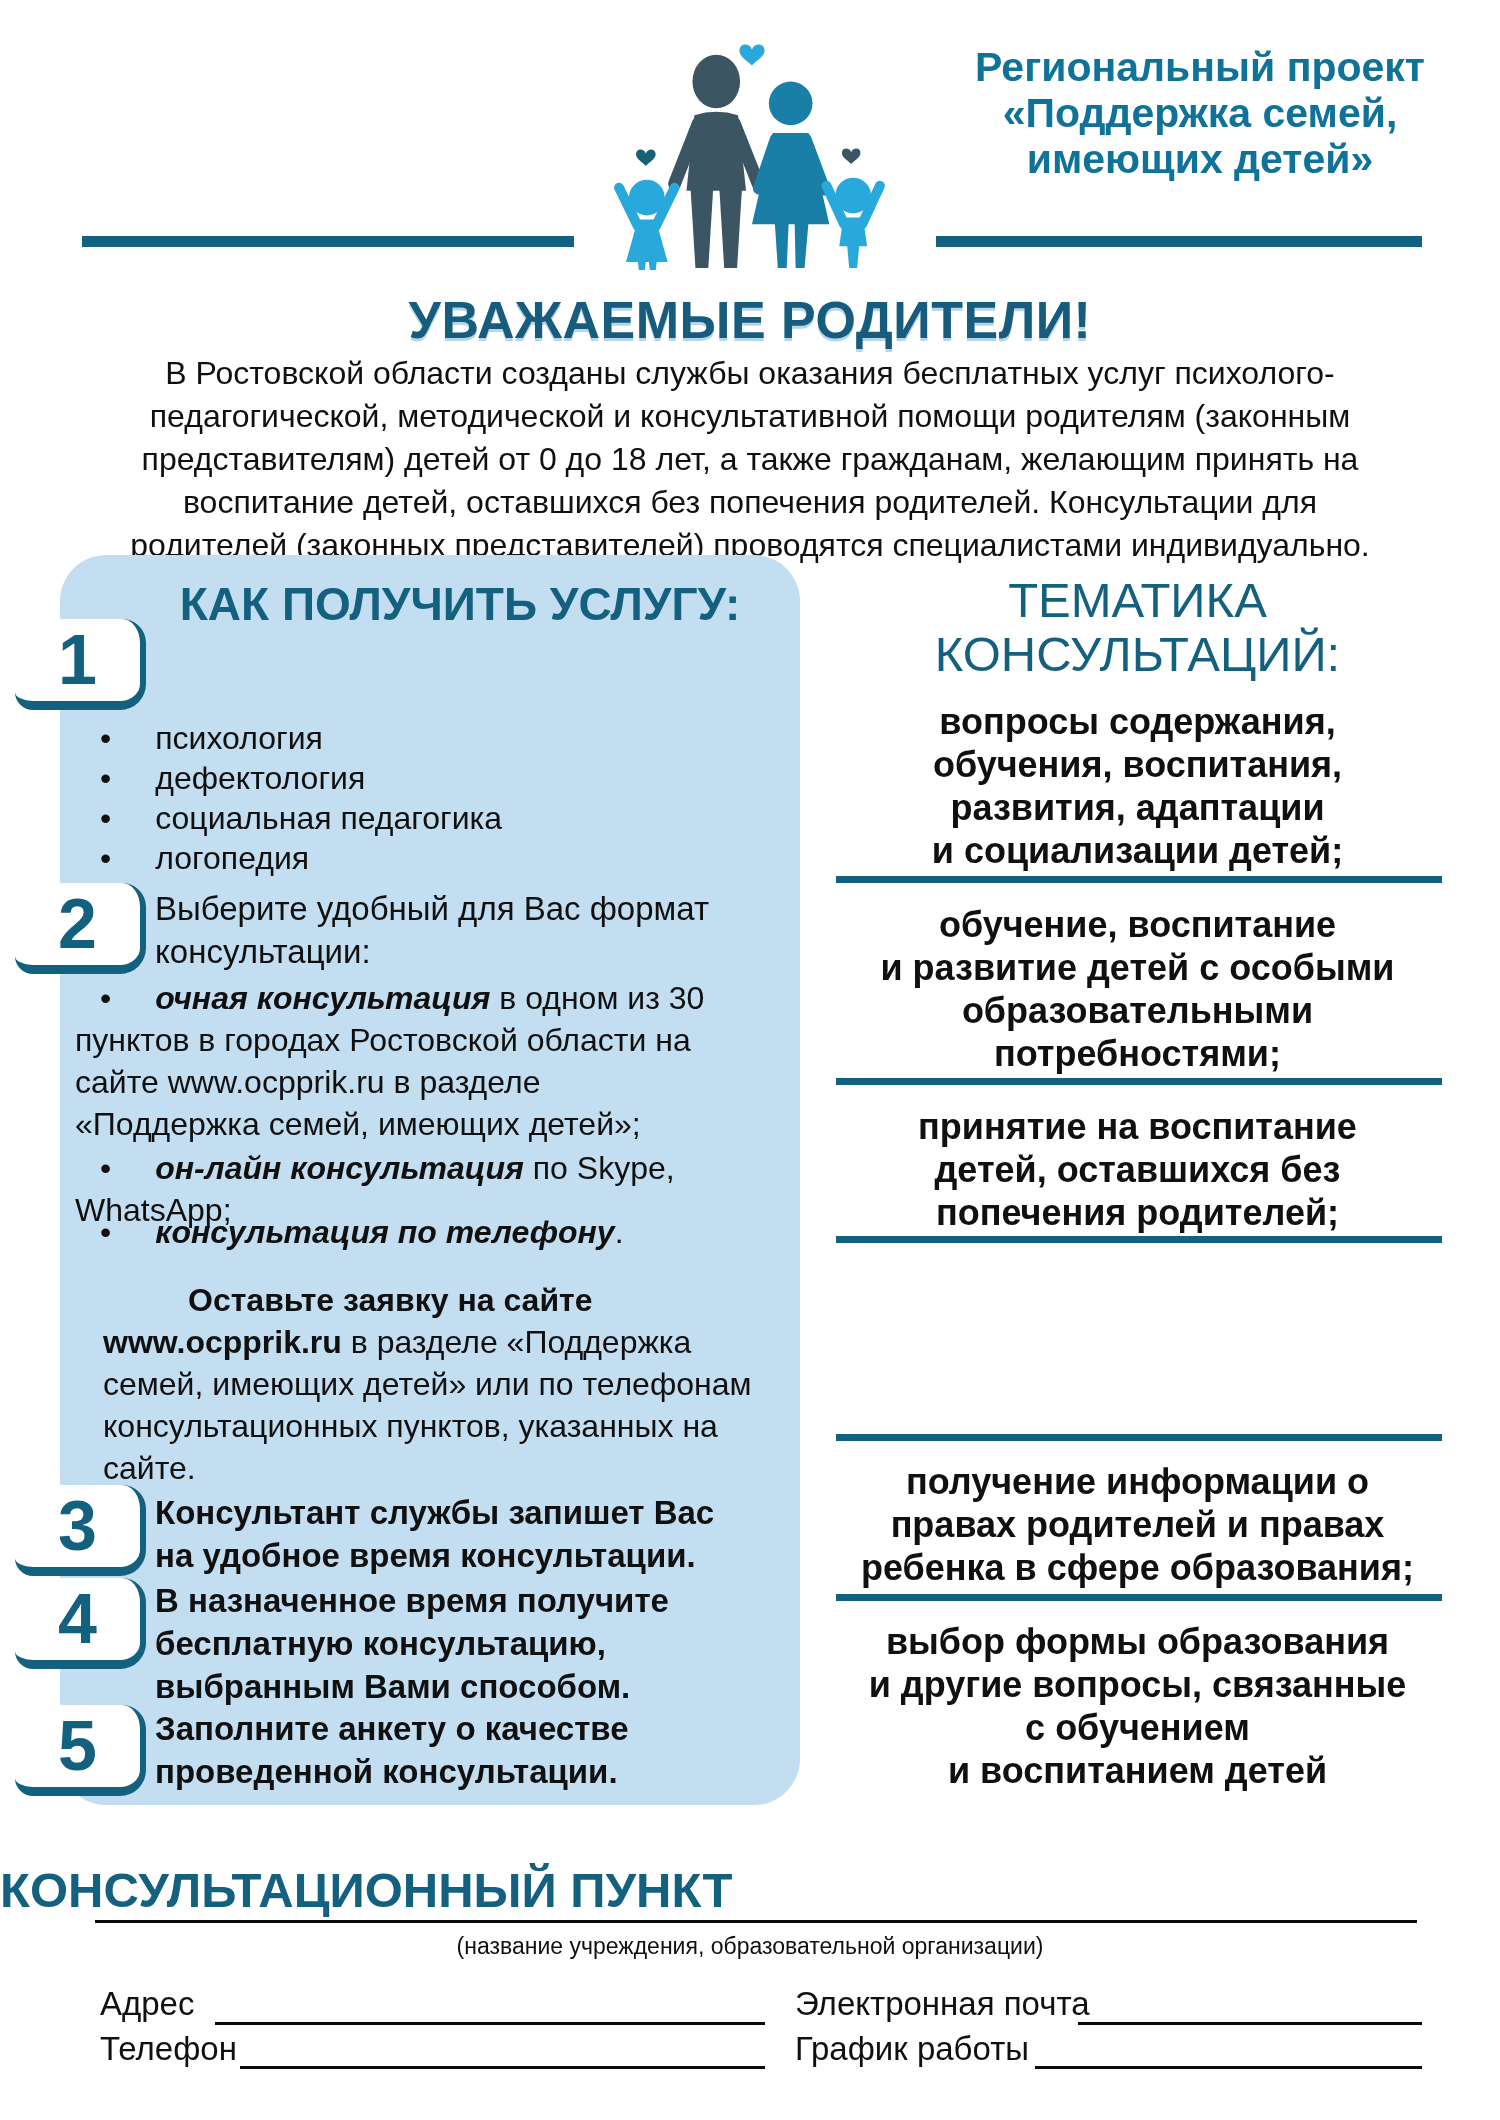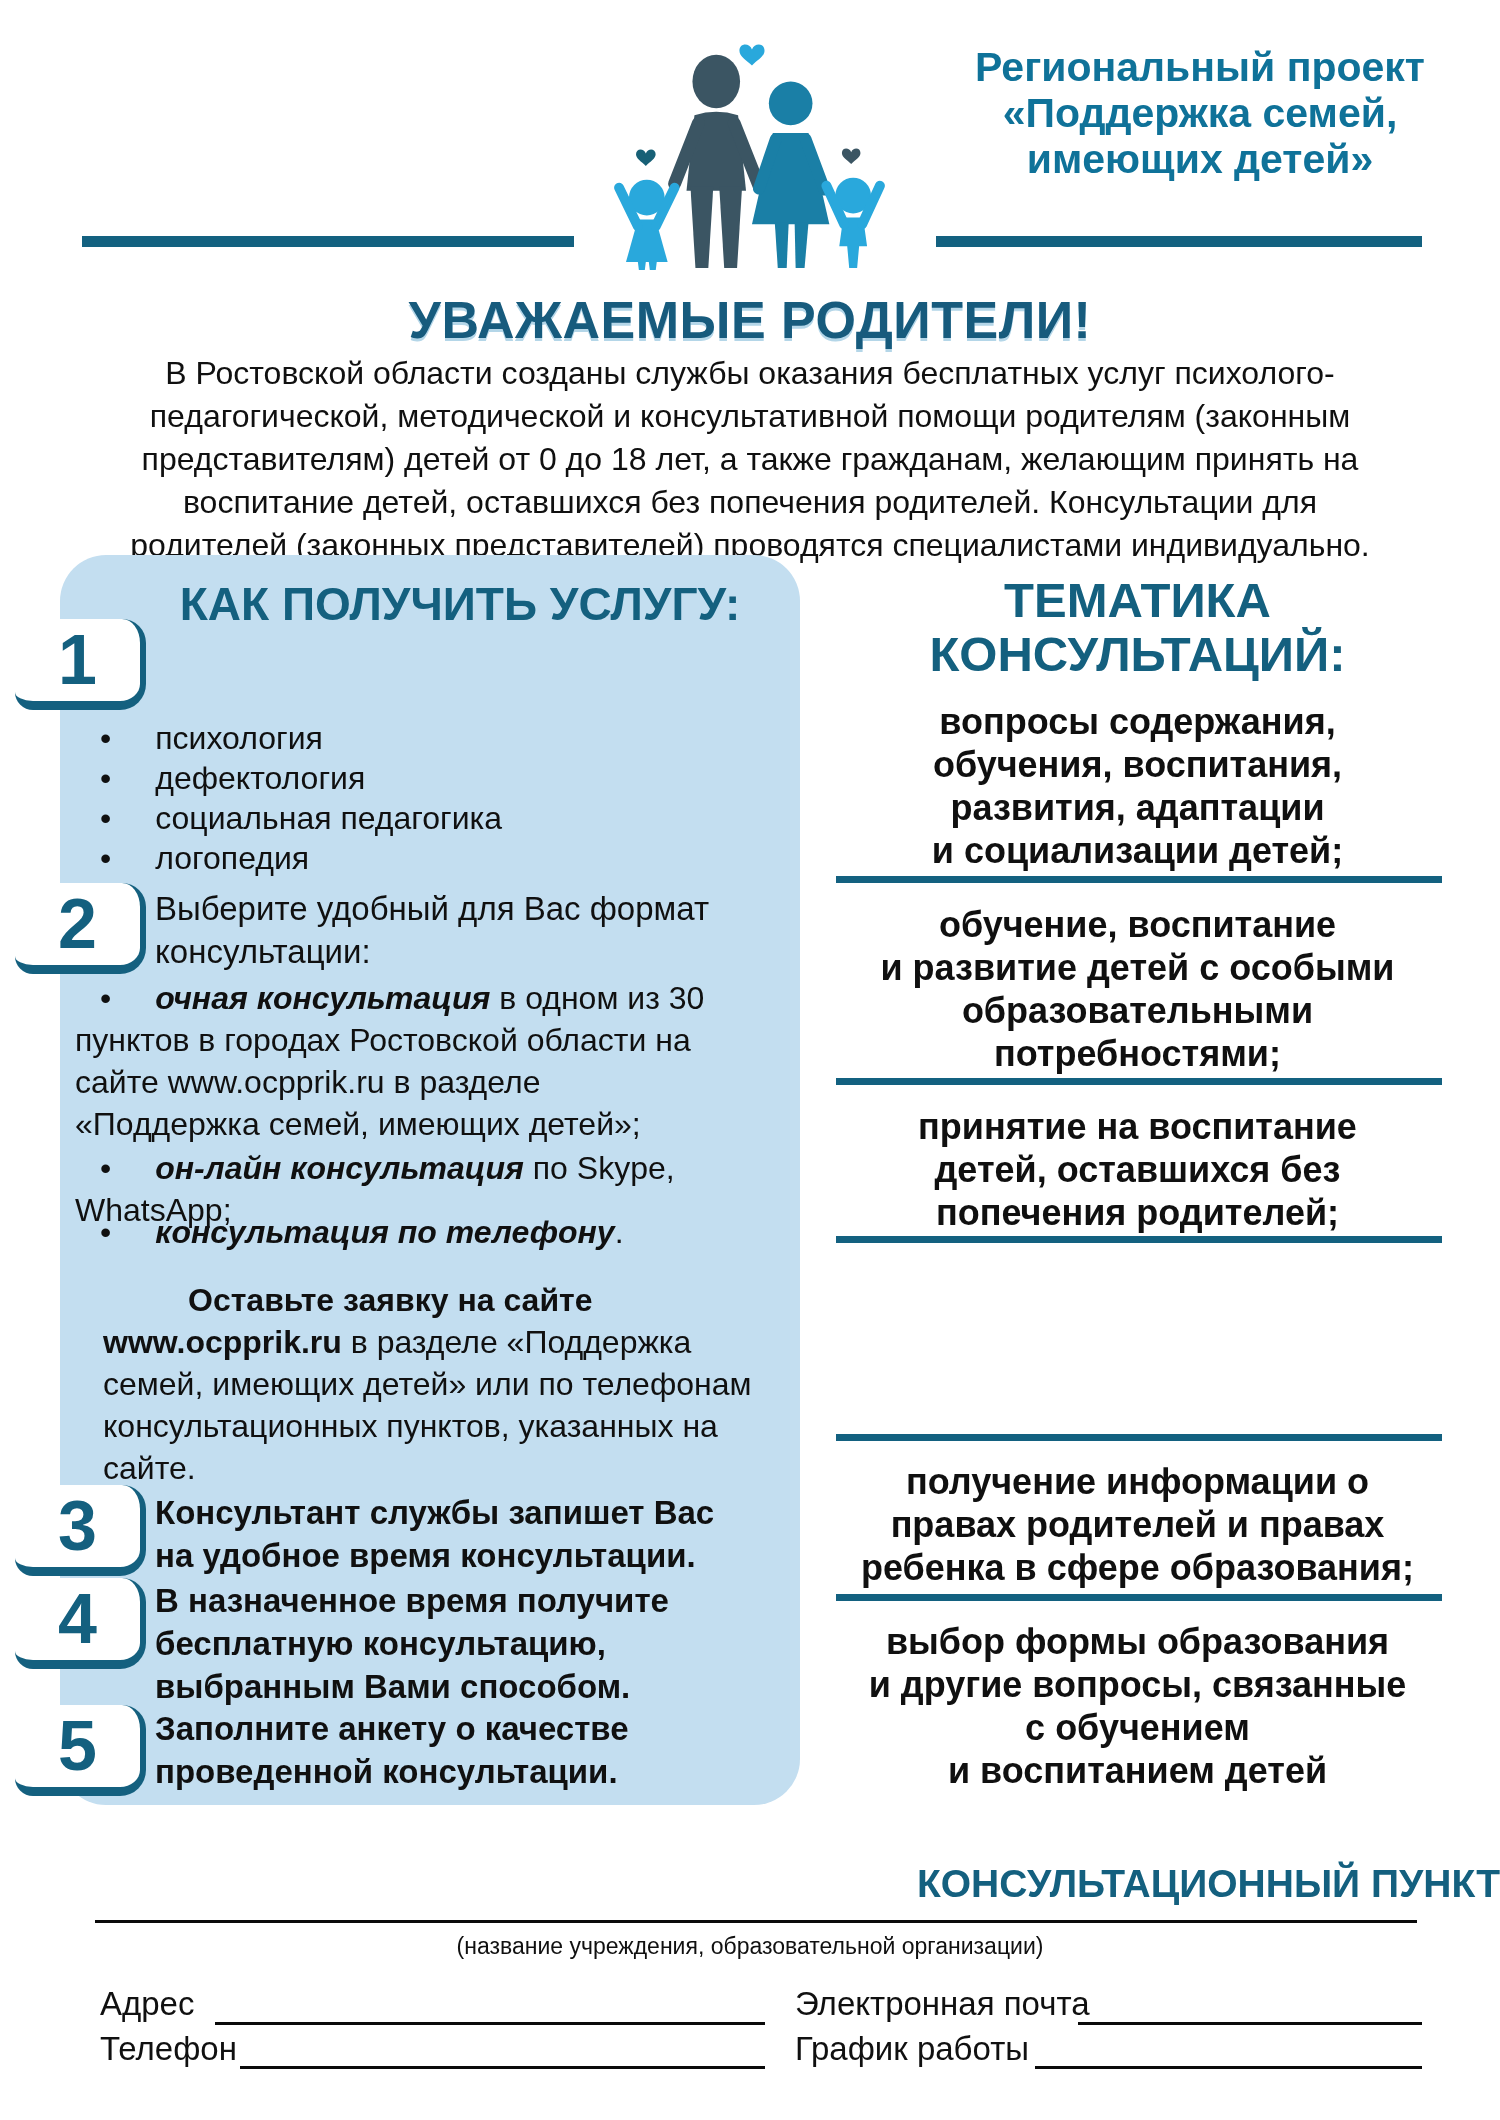--- a/index.html
+++ b/index.html
@@ -20,25 +20,25 @@
   .step-text{font-size:33px;line-height:43px;white-space:pre-line;color:#101010;}
   .bullet{font-size:32px;line-height:42px;white-space:pre-wrap;text-indent:25px;color:#101010;}
   .note{font-size:32px;line-height:42px;white-space:pre-wrap;text-indent:85px;color:#101010;margin-left:28px;}
   .sp{display:inline-block;width:44px;}
   .badge{position:absolute;background:#ffffff;width:125px;height:82px;
          border-right:6px solid #14607f;border-bottom:9px solid #14607f;
          border-radius:0 24px 26px 18px;
          display:flex;align-items:center;justify-content:center;}
   .badge span{font-size:70px;font-weight:bold;color:#14607f;line-height:1;}
   
-  .topics-h{color:#14607f;font-weight:bold;font-size:49px;line-height:54px;text-align:center;white-space:pre-line;}
+  .topics-h{color:#14607f;font-weight:normal;font-size:49px;line-height:54px;text-align:center;white-space:pre-line;}
   .topic{font-weight:bold;font-size:36px;line-height:43px;text-align:center;white-space:pre-line;color:#101010;}
   .rule{height:7px;background:#136180;}
   
-  .footer-h{color:#14607f;font-weight:bold;font-size:39px;text-align:right;white-space:nowrap;}
+  .footer-h{color:#14607f;font-weight:bold;font-size:49px;text-align:left;white-space:nowrap;}
   .fline{height:3px;background:#0a0a0a;}
   .caption{font-size:23px;text-align:center;color:#101010;}
   .flabel{font-size:33px;color:#101010;}
 </style>
 </head>
 <body>
 
 <div class="page">
 
   <p class="abs proj" style="left:915px;top:44px;width:570px;">Региональный проект

